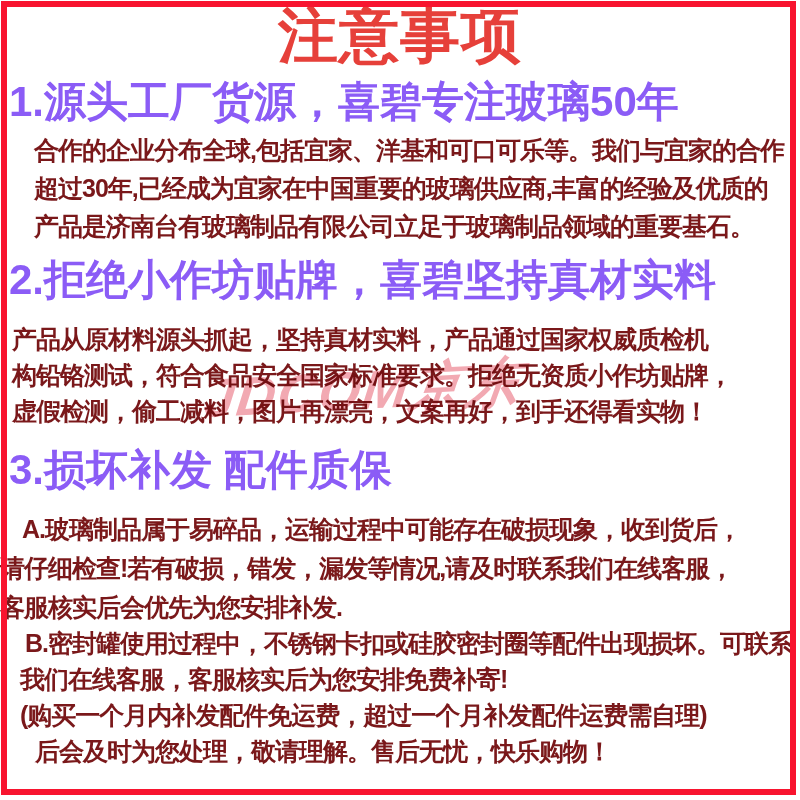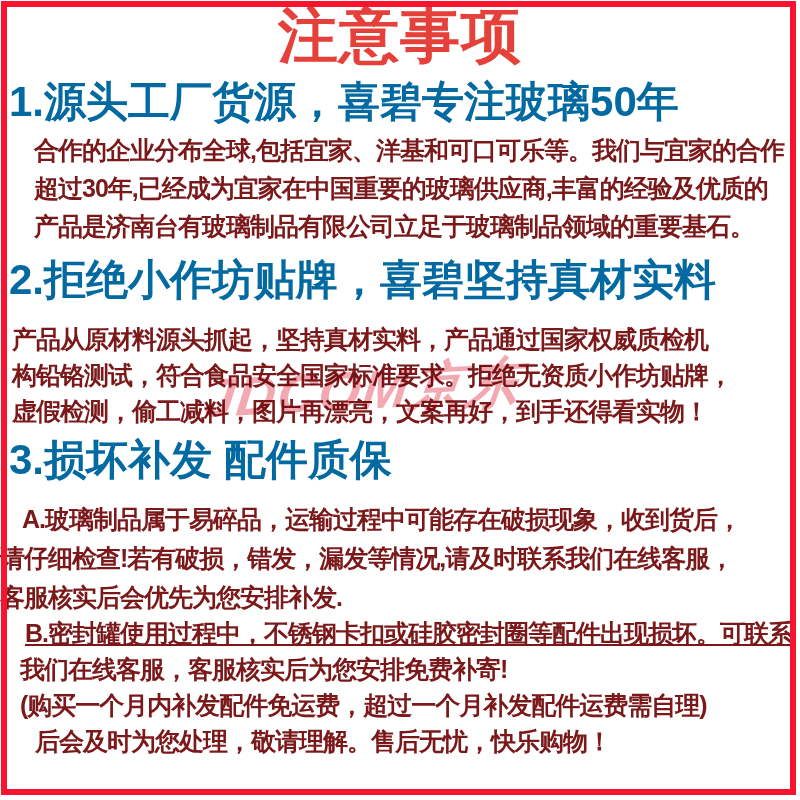--- a/index.html
+++ b/index.html
@@ -17,40 +17,40 @@
     pointer-events:none;
     z-index:10;
   }
   .title{
     margin:6px 0 0 0;
     font-size:60px;line-height:60px;letter-spacing:1px;
     text-align:center;
     color:#e6403a;
   }
   .heading{
-    color:#0369a1;
+    color:#8b5cf6;
     font-size:42px;line-height:48px;letter-spacing:0;
     margin-left:9px;
     white-space:nowrap;
   }
   .h1{margin-top:12px;}
   .h2{margin-top:11px;}
-  .h3{margin-top:7px;}
+  .h3{margin-top:17px;}
   .para{color:#7a181a;font-size:25px;letter-spacing:-1px;}
   .para .line{white-space:nowrap;}
   .p1{margin-top:5px;}
   .p1 .line{line-height:38px;margin-left:34px;}
   .p2{margin-top:17px;}
   .p2 .line{line-height:36px;margin-left:12px;}
   .pa{margin-top:16px;}
   .pa .line{line-height:39px;}
   .pa .line.first{margin-left:22px;}
   .pb{margin-top:-2px;}
   .pb .line{line-height:36px;margin-left:20px;}
-  .pb .line.first{margin-left:25px;text-decoration:underline;}
+  .pb .line.first{margin-left:25px;}
   .pb .line.cont{margin-left:35px;}
   .watermark{
     position:absolute;left:205px;top:368px;
     font-size:54px;line-height:60px;letter-spacing:2px;
     font-style:italic;font-weight:bold;
     color:#f2a9b2;
     transform:rotate(-3deg) skewX(-10deg);
     transform-origin:left center;
     mix-blend-mode:multiply;
     z-index:5;

